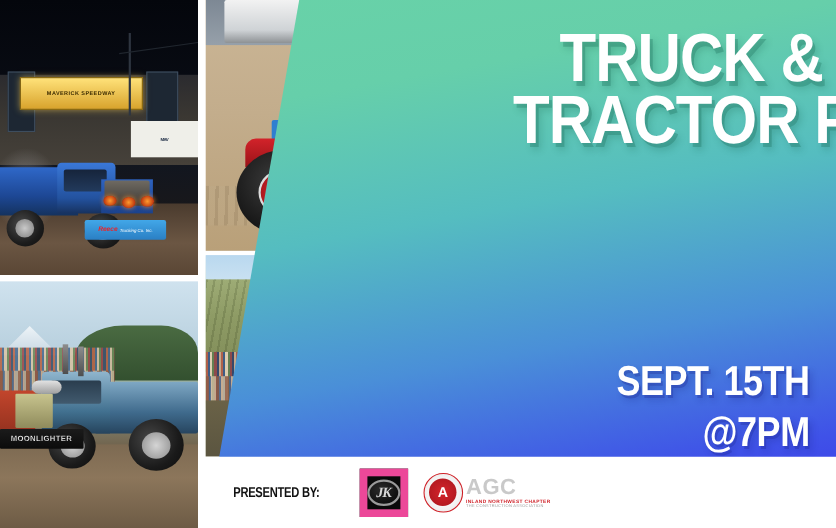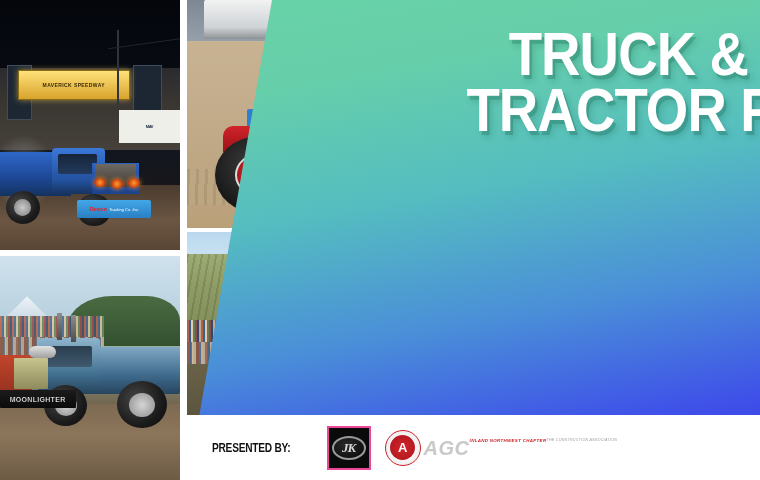--- a/index.html
+++ b/index.html
@@ -226,39 +226,39 @@
   
   .footer-band { position:absolute; left:187px; top:415px; width:573px; height:65px;
     background:#ffffff; clip-path:polygon(0 0, 573px 0, 573px 65px, 0 65px); }
   .footer-wrap { position:absolute; left:187px; top:415px; width:400px; height:65px;
     display:flex; align-items:center; gap:14px; padding-left:25px; }
   .presented-label { font-family:"Liberation Sans", sans-serif; font-weight:bold;
     font-size:13px; letter-spacing:-.3px; color:#111111;
     transform:scaleX(.78); transform-origin:left center; white-space:nowrap; }
 
   
-  .logo-jk { width:44px; height:44px; background:#0a0a0a; border:2px solid #ec4899;
+  .logo-jk { width:44px; height:44px; background:#0a0a0a; border:7px solid #ec4899;
     display:flex; align-items:center; justify-content:center; flex:0 0 auto; position:relative; }
   .jk-oval { width:34px; height:24px; border-radius:50%;
     border:2px solid #9a9a9a; display:flex; align-items:center; justify-content:center;
     background:radial-gradient(ellipse at 40% 35%, #2a2a2a 0%, #0d0d0d 80%); }
   .jk-initials { font-family:"Liberation Serif", serif; font-style:italic; font-weight:bold;
     font-size:13px; color:#d8d8d8; letter-spacing:-1px; }
 
   
   .logo-agc { display:flex; align-items:center; gap:3px; flex:0 0 auto; }
   .agc-seal { width:36px; height:36px; border-radius:50%; position:relative;
     background:radial-gradient(circle, #ffffff 0%, #f4f4f4 58%, #e4e4e4 100%);
     border:1.5px solid #cf2027; display:flex; align-items:center; justify-content:center; }
   .agc-seal-inner { width:25px; height:25px; border-radius:50%;
     background:radial-gradient(circle,#d4242b 0%,#a8161d 100%);
     display:flex; align-items:center; justify-content:center; }
   .agc-seal-a { color:#ffffff; font-weight:bold; font-size:13px; line-height:1;
     font-family:"Liberation Sans", sans-serif; }
-  .agc-text { display:flex; flex-direction:row; line-height:1;font-style:italic; }
+  .agc-text { display:flex; flex-direction:column; line-height:1; }
   .agc-big { font-size:20px; font-weight:bold; color:#c9c9c9; letter-spacing:.5px;
     font-family:"Liberation Sans", sans-serif; }
   .agc-sub1 { font-size:4.4px; font-weight:bold; color:#cf2027; letter-spacing:.35px; margin-top:1px; }
   .agc-sub2 { font-size:3.6px; color:#9a9a9a; letter-spacing:.3px; margin-top:1px; }
 
   
   .headline { position:absolute; left:428px; top:28px; width:320px; text-align:right;
     pointer-events:none; }
   .headline .line { font-family:"Liberation Sans", sans-serif; font-weight:bold;
     color:#ffffff; line-height:.84; white-space:nowrap;
@@ -405,20 +405,24 @@
     </div>
   </div>
 
   <div class="grad-panel"></div>
 
   <div class="headline">
     <div class="line l1">TRUCK &amp;</div>
     <div class="line l2">TRACTOR PULL</div>
   </div>
 
+  <div class="datebox">
+    <div class="d d1">SEPT. 15TH</div>
+    <div class="d d2">@7PM</div>
+  </div>
 
   <div class="footer-band"></div>
   <div class="footer-wrap">
     <div class="presented-label">PRESENTED BY:</div>
 
     <div class="logo-jk">
       <div class="jk-oval">
         <span class="jk-initials">JK</span>
       </div>
     </div>

